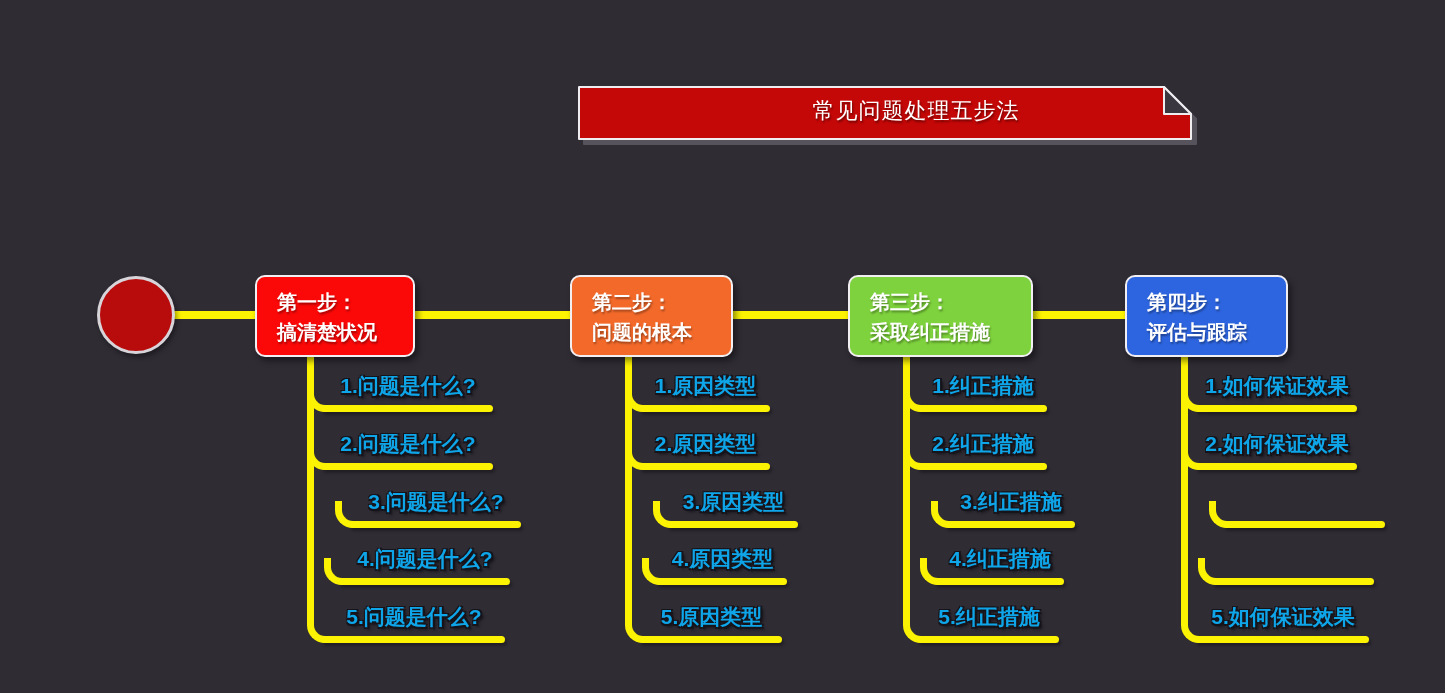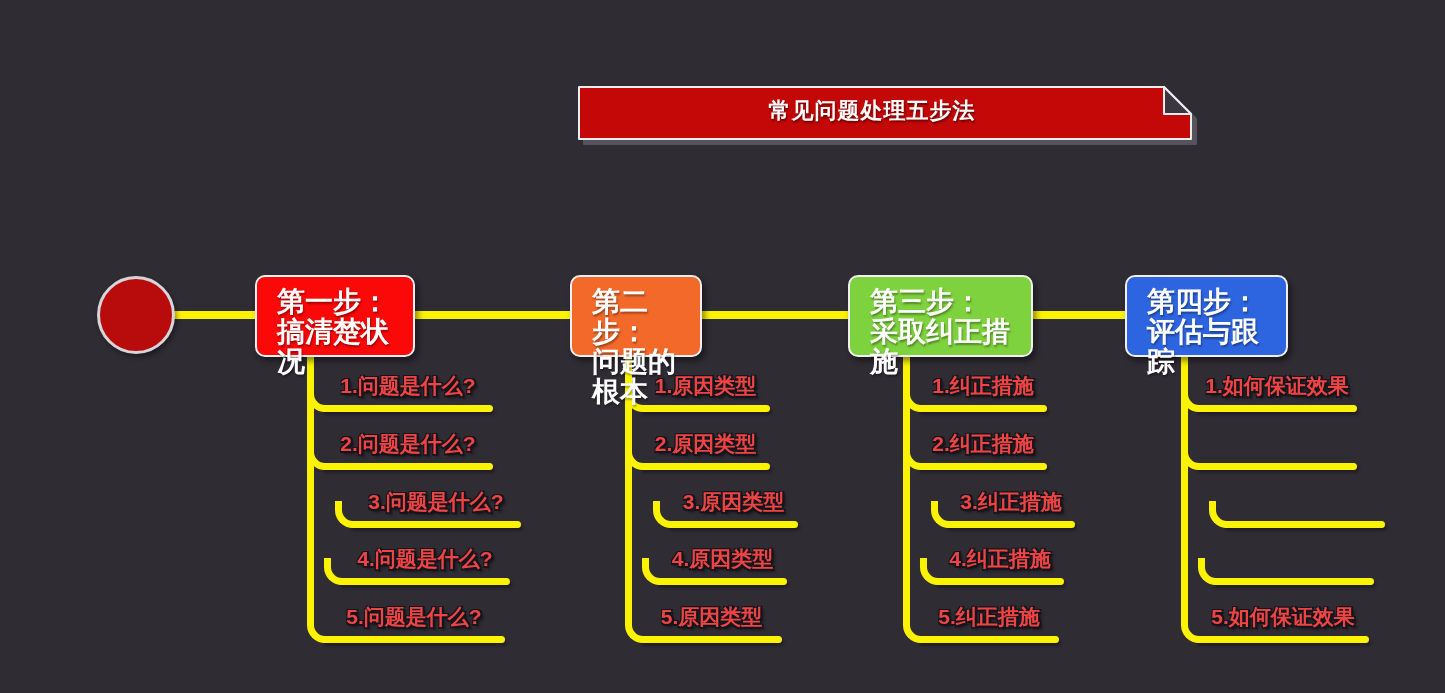--- a/index.html
+++ b/index.html
@@ -10,43 +10,44 @@
     overflow:hidden;
   }
   .canvas{position:relative;width:1445px;height:693px;background:#2f2c34;}
 
   
   .banner{position:absolute;left:578px;top:86px;width:614px;height:54px;z-index:5;}
   .banner svg{position:absolute;left:0;top:0;filter:drop-shadow(5px 5px 0 rgba(150,146,158,0.38));}
   .banner-text{
     position:absolute;left:0;top:0;width:588px;height:50px;
     display:flex;align-items:center;justify-content:center;
-    color:#ffffff;font-size:22px;font-weight:bold;letter-spacing:1px;
+    color:#ffffff;font-size:22px;font-weight:normal;letter-spacing:1px;
     text-shadow:1px 2px 2px rgba(0,0,0,0.45);
+    padding-left:44px;
   }
 
   
   .main-line{position:absolute;left:130px;top:311px;width:1045px;height:8px;background:#fcf303;z-index:1;}
   .root-circle{
     position:absolute;left:97px;top:276px;width:72px;height:72px;border-radius:50%;
     background:#b80c0c;border:3px solid #d8d5da;z-index:2;
     box-shadow:2px 3px 5px rgba(0,0,0,0.4);
   }
 
   
   .step-box{
     position:absolute;top:275px;height:82px;box-sizing:border-box;z-index:3;
     border:2px solid #f2eff2;border-radius:10px;
-    color:#ffffff;font-size:28px;font-weight:bold;line-height:30px;
+    color:#ffffff;font-size:20px;font-weight:bold;line-height:30px;
     padding:10px 17px 0 20px;
     text-shadow:1px 2px 2px rgba(0,0,0,0.35);
     box-shadow:3px 4px 6px rgba(0,0,0,0.45);
   }
   .s0{left:255px;width:160px;background:#fb0808;}
-  .s1{left:570px;width:132px;background:#f3692a;}
+  .s1{left:570px;width:163px;background:#f3692a;}
   .s2{left:848px;width:185px;background:#7ed23d;}
   .s3{left:1125px;width:163px;background:#2d65e0;}
 
   
   .column{position:absolute;left:0;top:0;z-index:2;}
   .c0{--vx:307px;--w:186px;}
   .c1{--vx:625px;--w:145px;}
   .c2{--vx:903px;--w:144px;}
   .c3{--vx:1181px;--w:176px;}
   .vline{position:absolute;left:var(--vx);top:350px;width:7px;height:270px;background:#fcf303;}
@@ -56,21 +57,21 @@
     content:"";position:absolute;left:0;bottom:0;width:20px;height:20px;
     border-left:7px solid #fcf303;border-bottom:7px solid #fcf303;
     border-bottom-left-radius:18px;
   }
   .bar{
     position:absolute;left:14px;right:0;bottom:0;height:7px;border-radius:4px;
     background:#fcf303;box-shadow:2px 3px 3px rgba(0,0,0,0.3);
   }
   .label{
     position:absolute;left:18px;right:2px;bottom:12px;text-align:center;
-    color:#ef4444;font-size:21px;font-weight:bold;white-space:nowrap;
+    color:#0ea5e9;font-size:21px;font-weight:bold;white-space:nowrap;
     text-shadow:2px 2px 0 #16141b,-1px 2px 0 #16141b,2px -1px 0 #16141b,-1px -1px 0 #16141b,3px 3px 3px rgba(0,0,0,0.55);
   }
 </style>
 </head>
 <body>
 
 <div class="canvas">
 
   <div class="banner">
     <svg width="614" height="54" viewBox="0 0 614 54">
@@ -173,20 +174,21 @@
     </div>
   </div>
 
   <div class="column c3">
     <div class="vline"></div>
     <div class="item row0">
       <div class="label">1.如何保证效果</div>
       <div class="bar"></div>
     </div>
     <div class="item row1">
+      <div class="label">2.如何保证效果</div>
       <div class="bar"></div>
     </div>
     <div class="item row2">
       <div class="bar"></div>
     </div>
     <div class="item row3">
       <div class="bar"></div>
     </div>
     <div class="item row4">
       <div class="label">5.如何保证效果</div>

